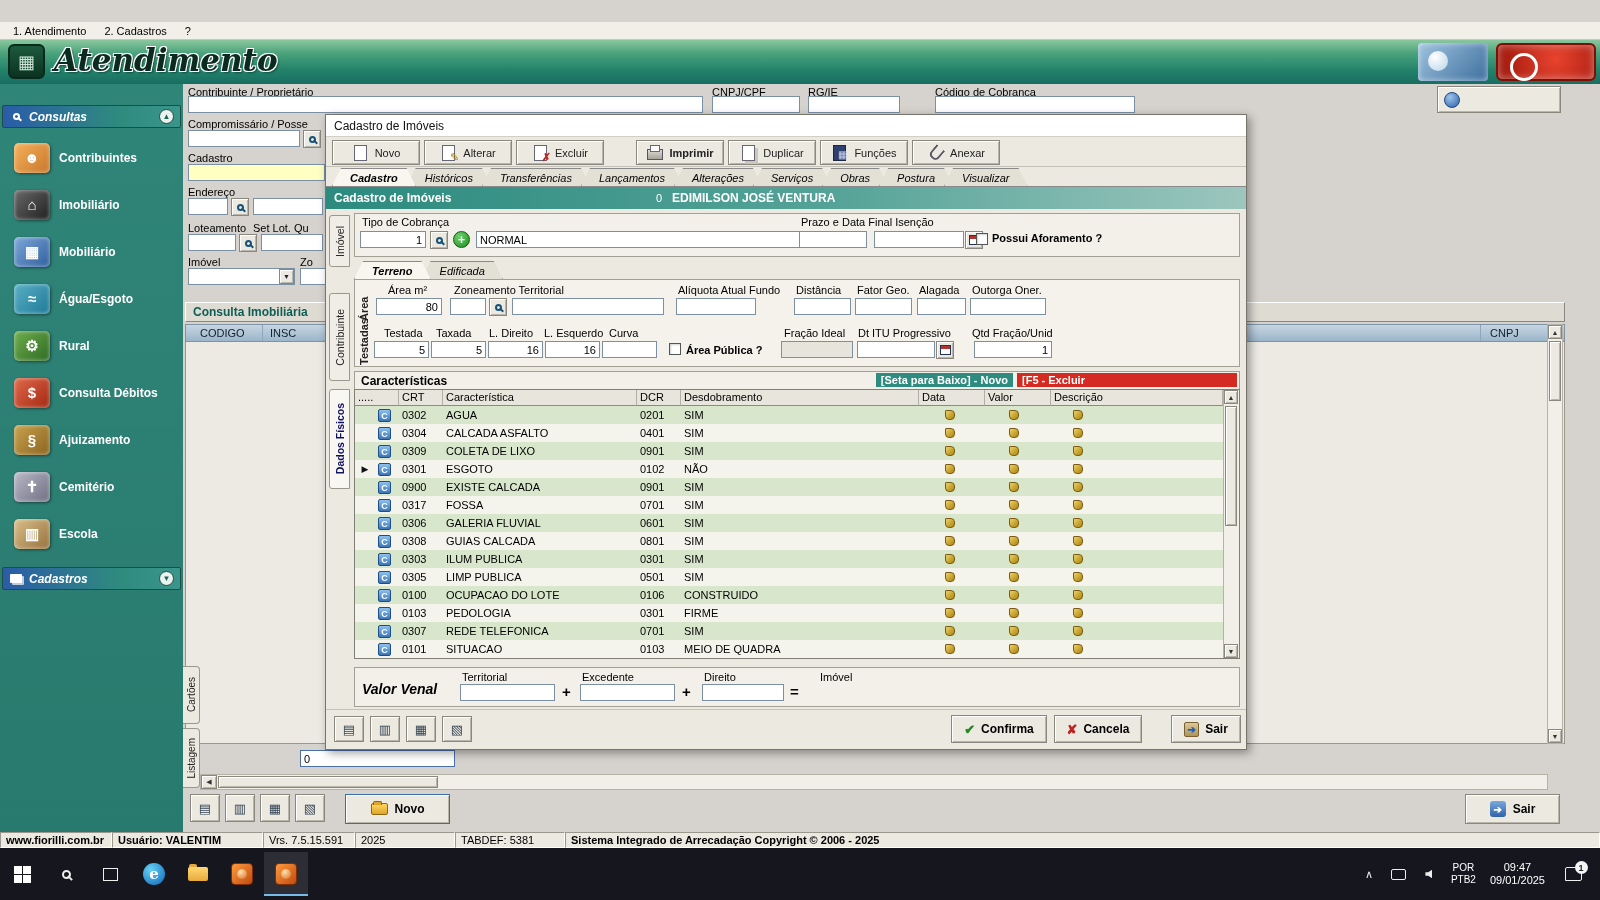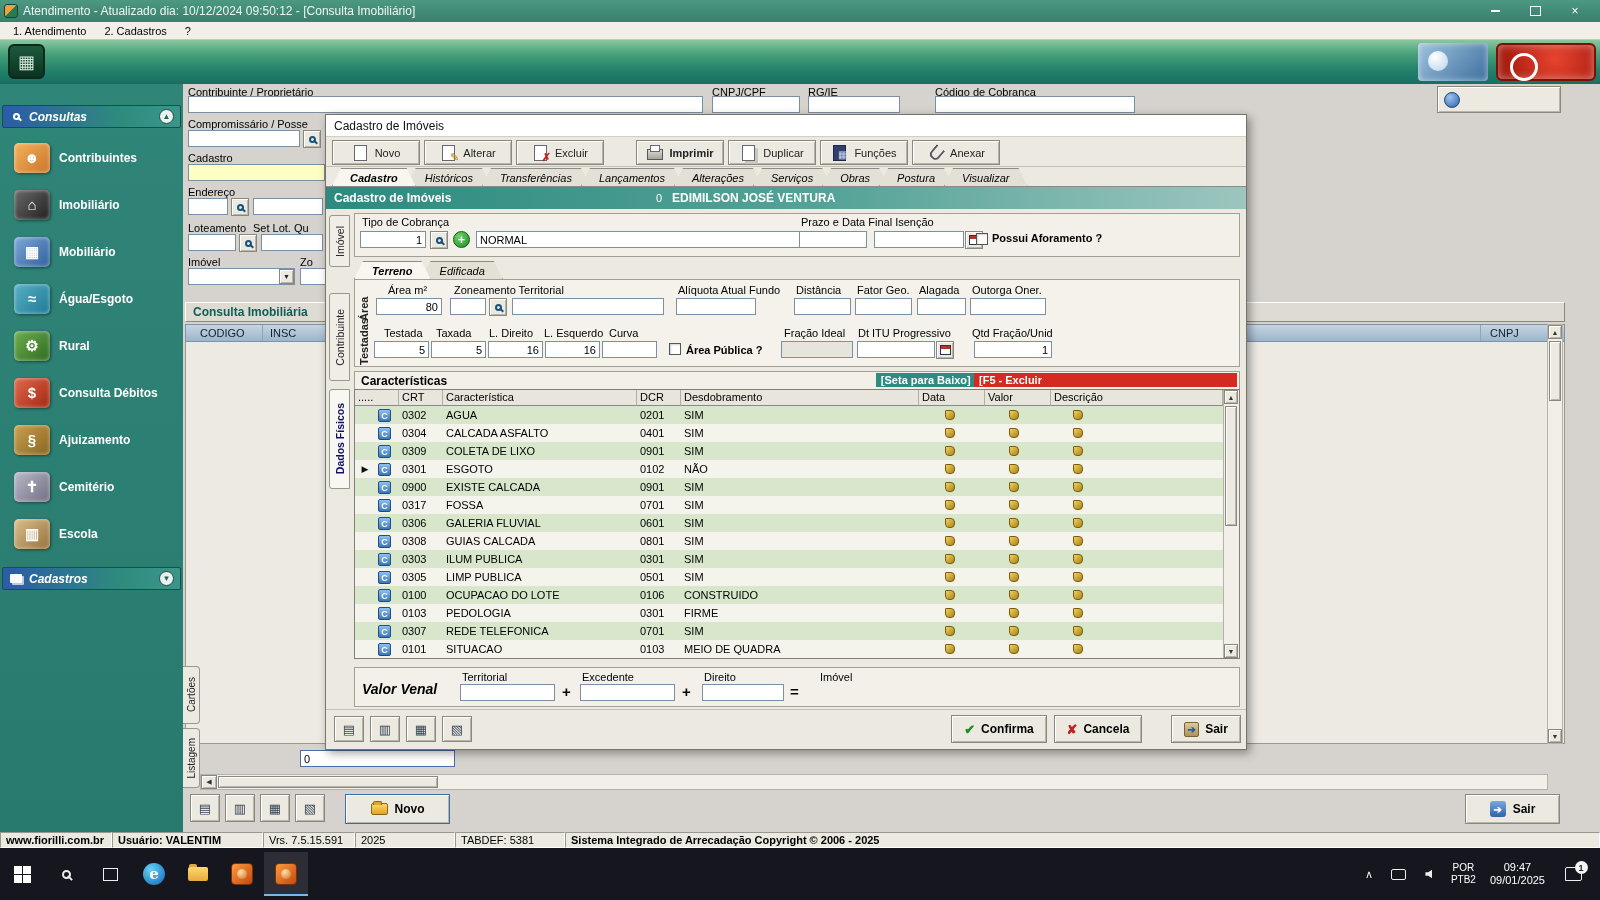--- a/index.html
+++ b/index.html
@@ -135,21 +135,21 @@
   .vtab span { font-size:10.5px; }
   .vtab.active { background:#f9f7f1; }
   .vtab.active span { font-weight:bold; color:#101060; }
 
   .m-panel { position:absolute; background:#f2f0e9; border:1px solid #a29f94; }
   .vlbl { position:absolute; font-weight:bold; font-size:11px; }
 
   .char-title { position:absolute; left:28px; top:256px; width:886px; height:18px; background:#f2f0e9; border:1px solid #a29f94; border-bottom:none; }
   .char-title .ct { position:absolute; left:6px; top:2px; font-weight:bold; font-size:12px; }
   .hint-teal { position:absolute; right:226px; top:1px; background:#2f8b80; color:#fff; font-weight:bold; font-size:11px; padding:1px 5px; }
-  .hint-red { position:absolute; right:2px; top:1px; background:#d42a22; color:#fff; font-weight:bold; font-size:11px; padding:1px 5px; width:263px; }
+  .hint-red { position:absolute; right:2px; top:1px; background:#d42a22; color:#fff; font-weight:bold; font-size:11px; padding:1px 5px; width:220px; }
 
   .char-grid { position:absolute; left:28px; top:274px; width:886px; height:270px; background:#fff; border:1px solid #7f7f78; }
   .char-head { display:flex; height:16px; padding-right:16px; }
   .ch { font-size:11px; padding:1px 3px; background:#e8e5dc; border-right:1px solid #b2afa5; border-bottom:1px solid #8a8a8a; overflow:hidden; white-space:nowrap; }
   .c-hdots{width:44px;} .c-hcrt{width:44px;} .c-hname{width:194px;} .c-hdcr{width:44px;} .c-hdesd{width:238px;} .c-hdata{width:66px;} .c-hval{width:66px;} .c-hdesc{flex:1;}
   .char-rows { position:absolute; left:0; top:16px; right:16px; bottom:0; overflow:hidden; }
   .crow { display:flex; height:18px; align-items:center; font-size:11px; cursor:pointer; }
   .crow.even { background:#d8e7cc; }
   .crow.odd { background:#f4f4ec; }
   .cc { padding:0 3px; overflow:hidden; white-space:nowrap; display:flex; align-items:center; }
@@ -198,38 +198,30 @@
   .tray-txt { font-size:10px; line-height:12px; text-align:center; cursor:pointer; padding:0 5px; }
   .tray-clock { font-size:11px; line-height:13px; text-align:center; cursor:pointer; padding:0 5px; }
   .ic-notif { width:17px; height:14px; border:1px solid #eee; border-radius:2px 2px 2px 0; position:relative; }
   .badge { position:absolute; right:-7px; top:-7px; min-width:13px; height:13px; border-radius:7px; background:#f5f5f5; color:#222; font-size:9px; font-weight:bold; display:flex; align-items:center; justify-content:center; padding:0 2px; }
 </style>
 </head>
 <body>
 
 <div class="wrap">
 
-  <div class="titlebar">
-    <span class="app-ico"></span>
-    <span>Atendimento - Atualizado dia: 10/12/2024 09:50:12 - [Consulta Imobiliário]</span>
-    <span class="win-ctrls">
-      <span class="wc wc-min"></span>
-      <span class="wc wc-max"></span>
-      <span class="wc">×</span>
-    </span>
-  </div>
 
   <div class="menubar" id="menubar">
       <span class="menu-item">1. Atendimento</span>
       <span class="menu-item">2. Cadastros</span>
       <span class="menu-item">?</span>
     </div>
 
   <div class="banner">
     <span class="calc-ico"></span>
+    <span class="banner-title">Atendimento</span>
 
     <span class="banner-art"></span>
     <span class="sia-logo"></span>
   </div>
 
   <div class="workspace">
 
     <div class="sidebar">
       <div class="sec-hdr">
         <span class="sec-ic">

